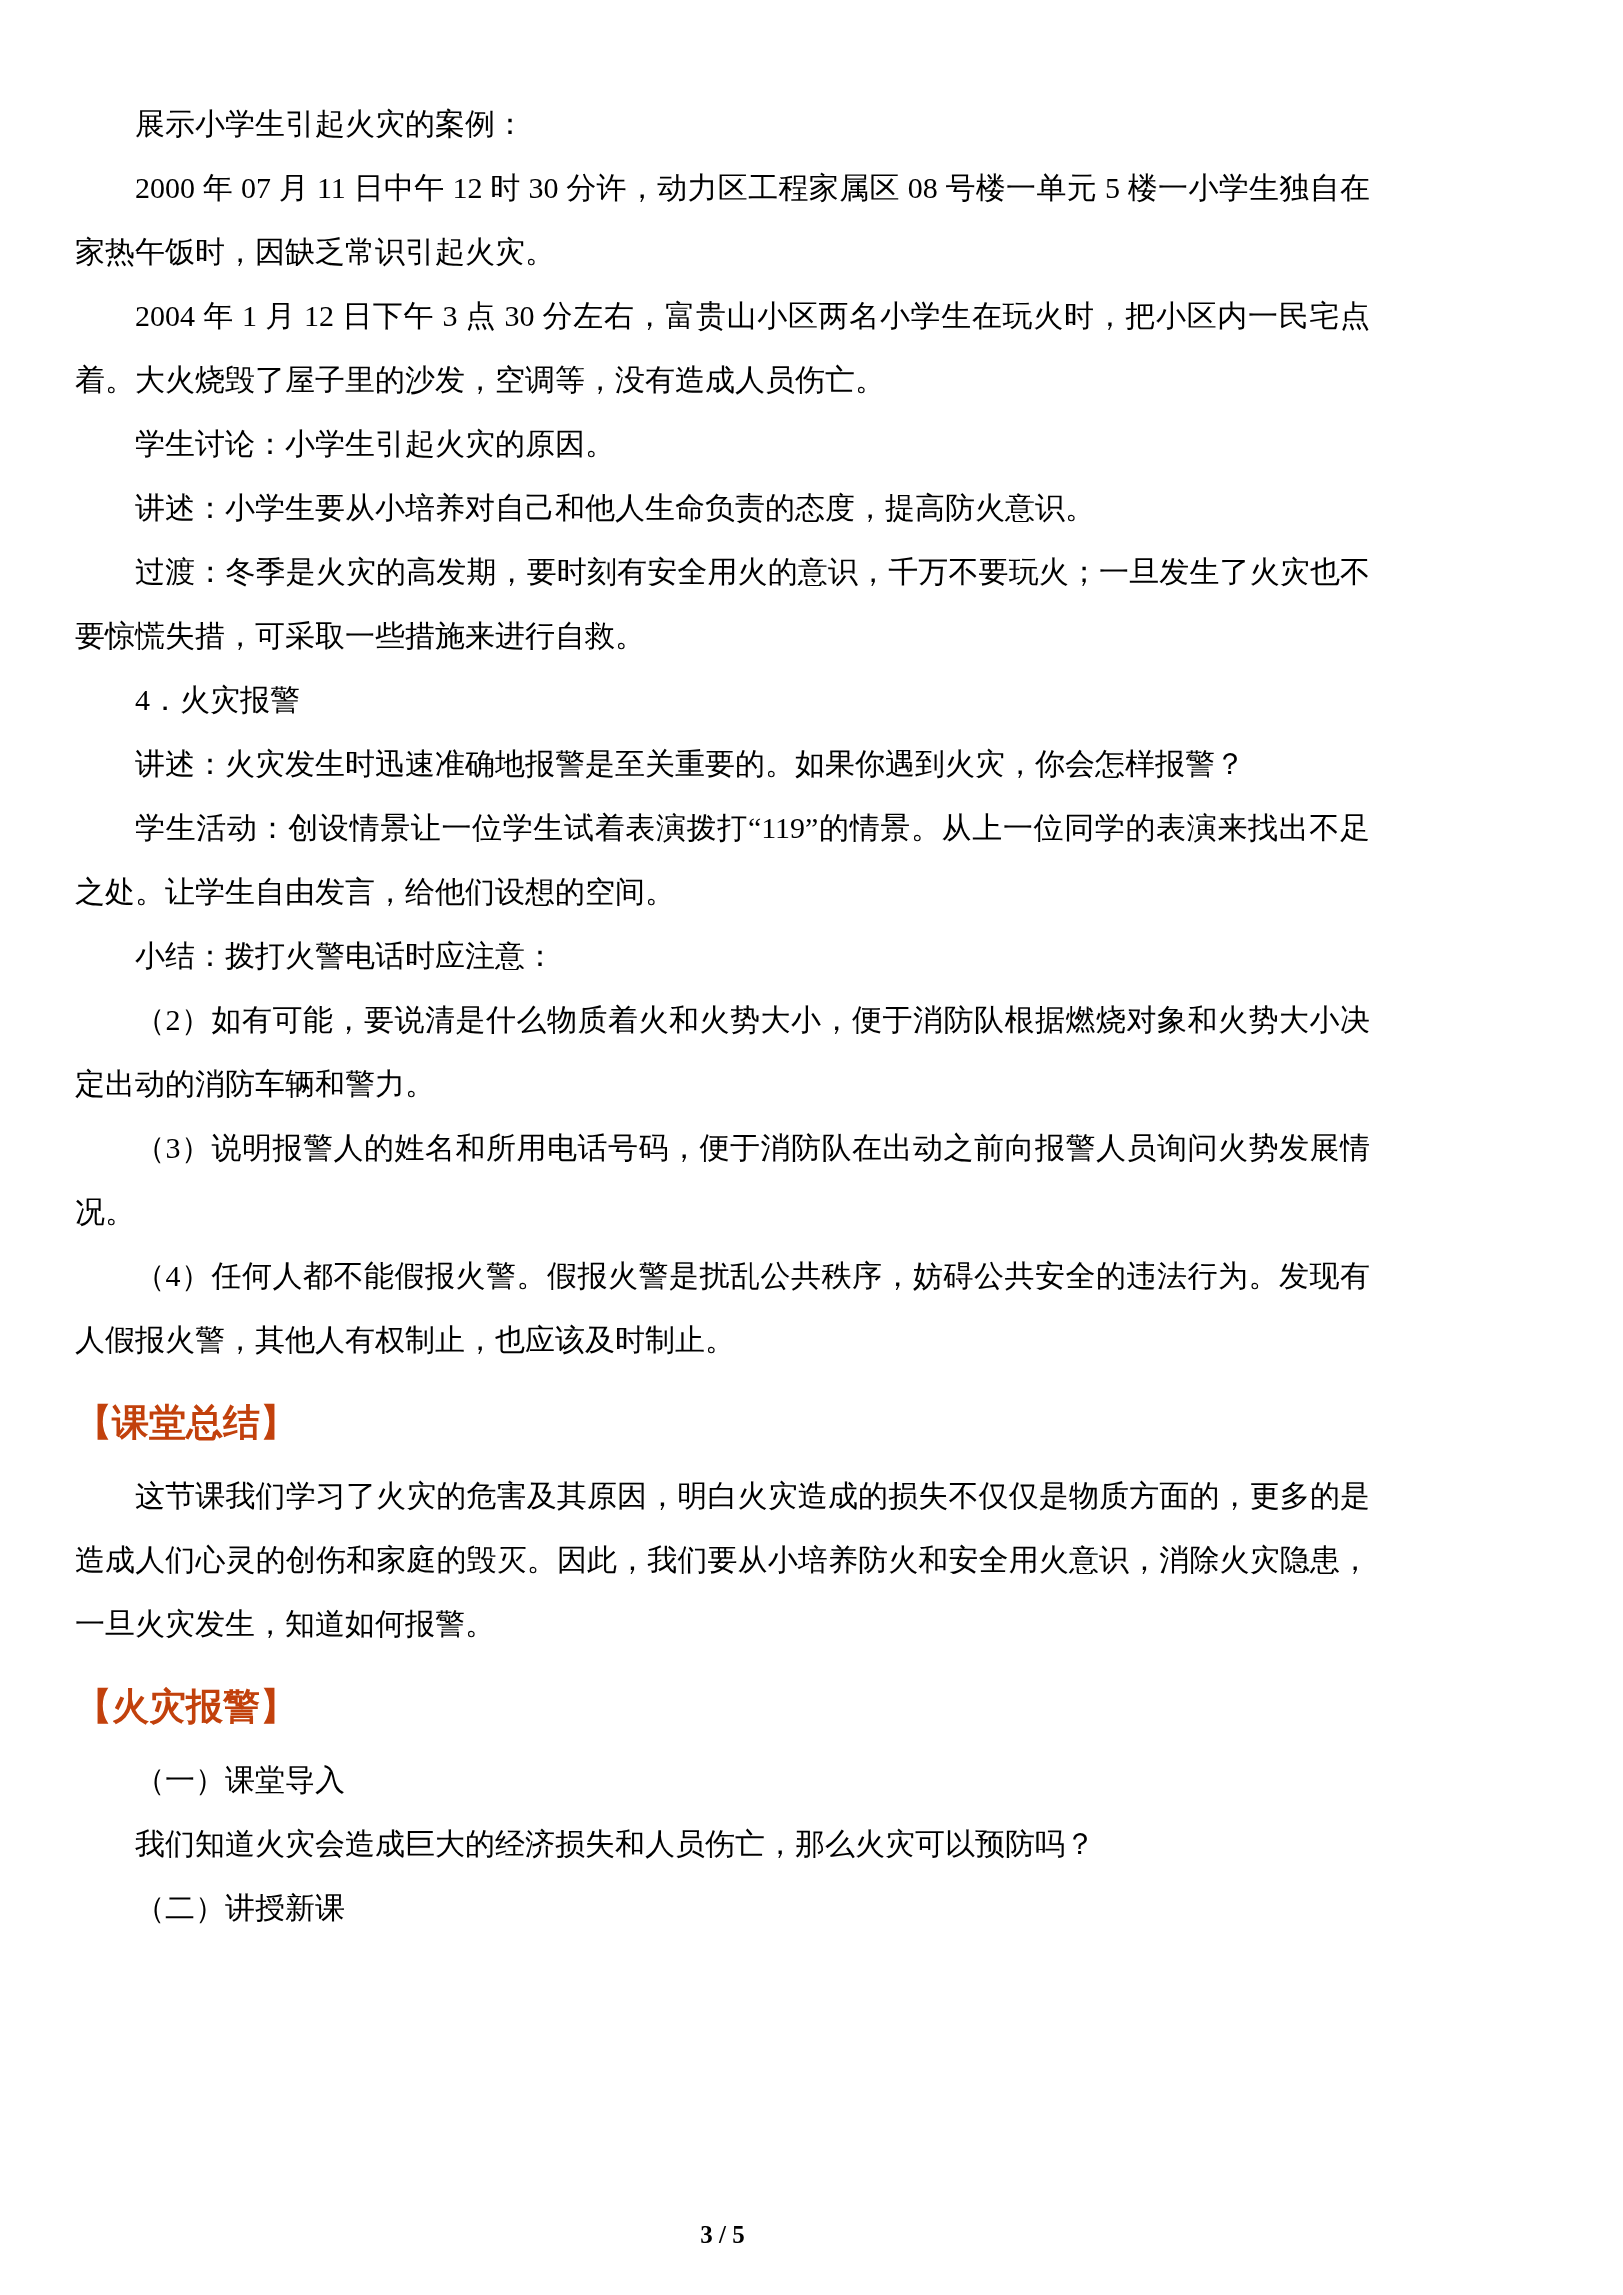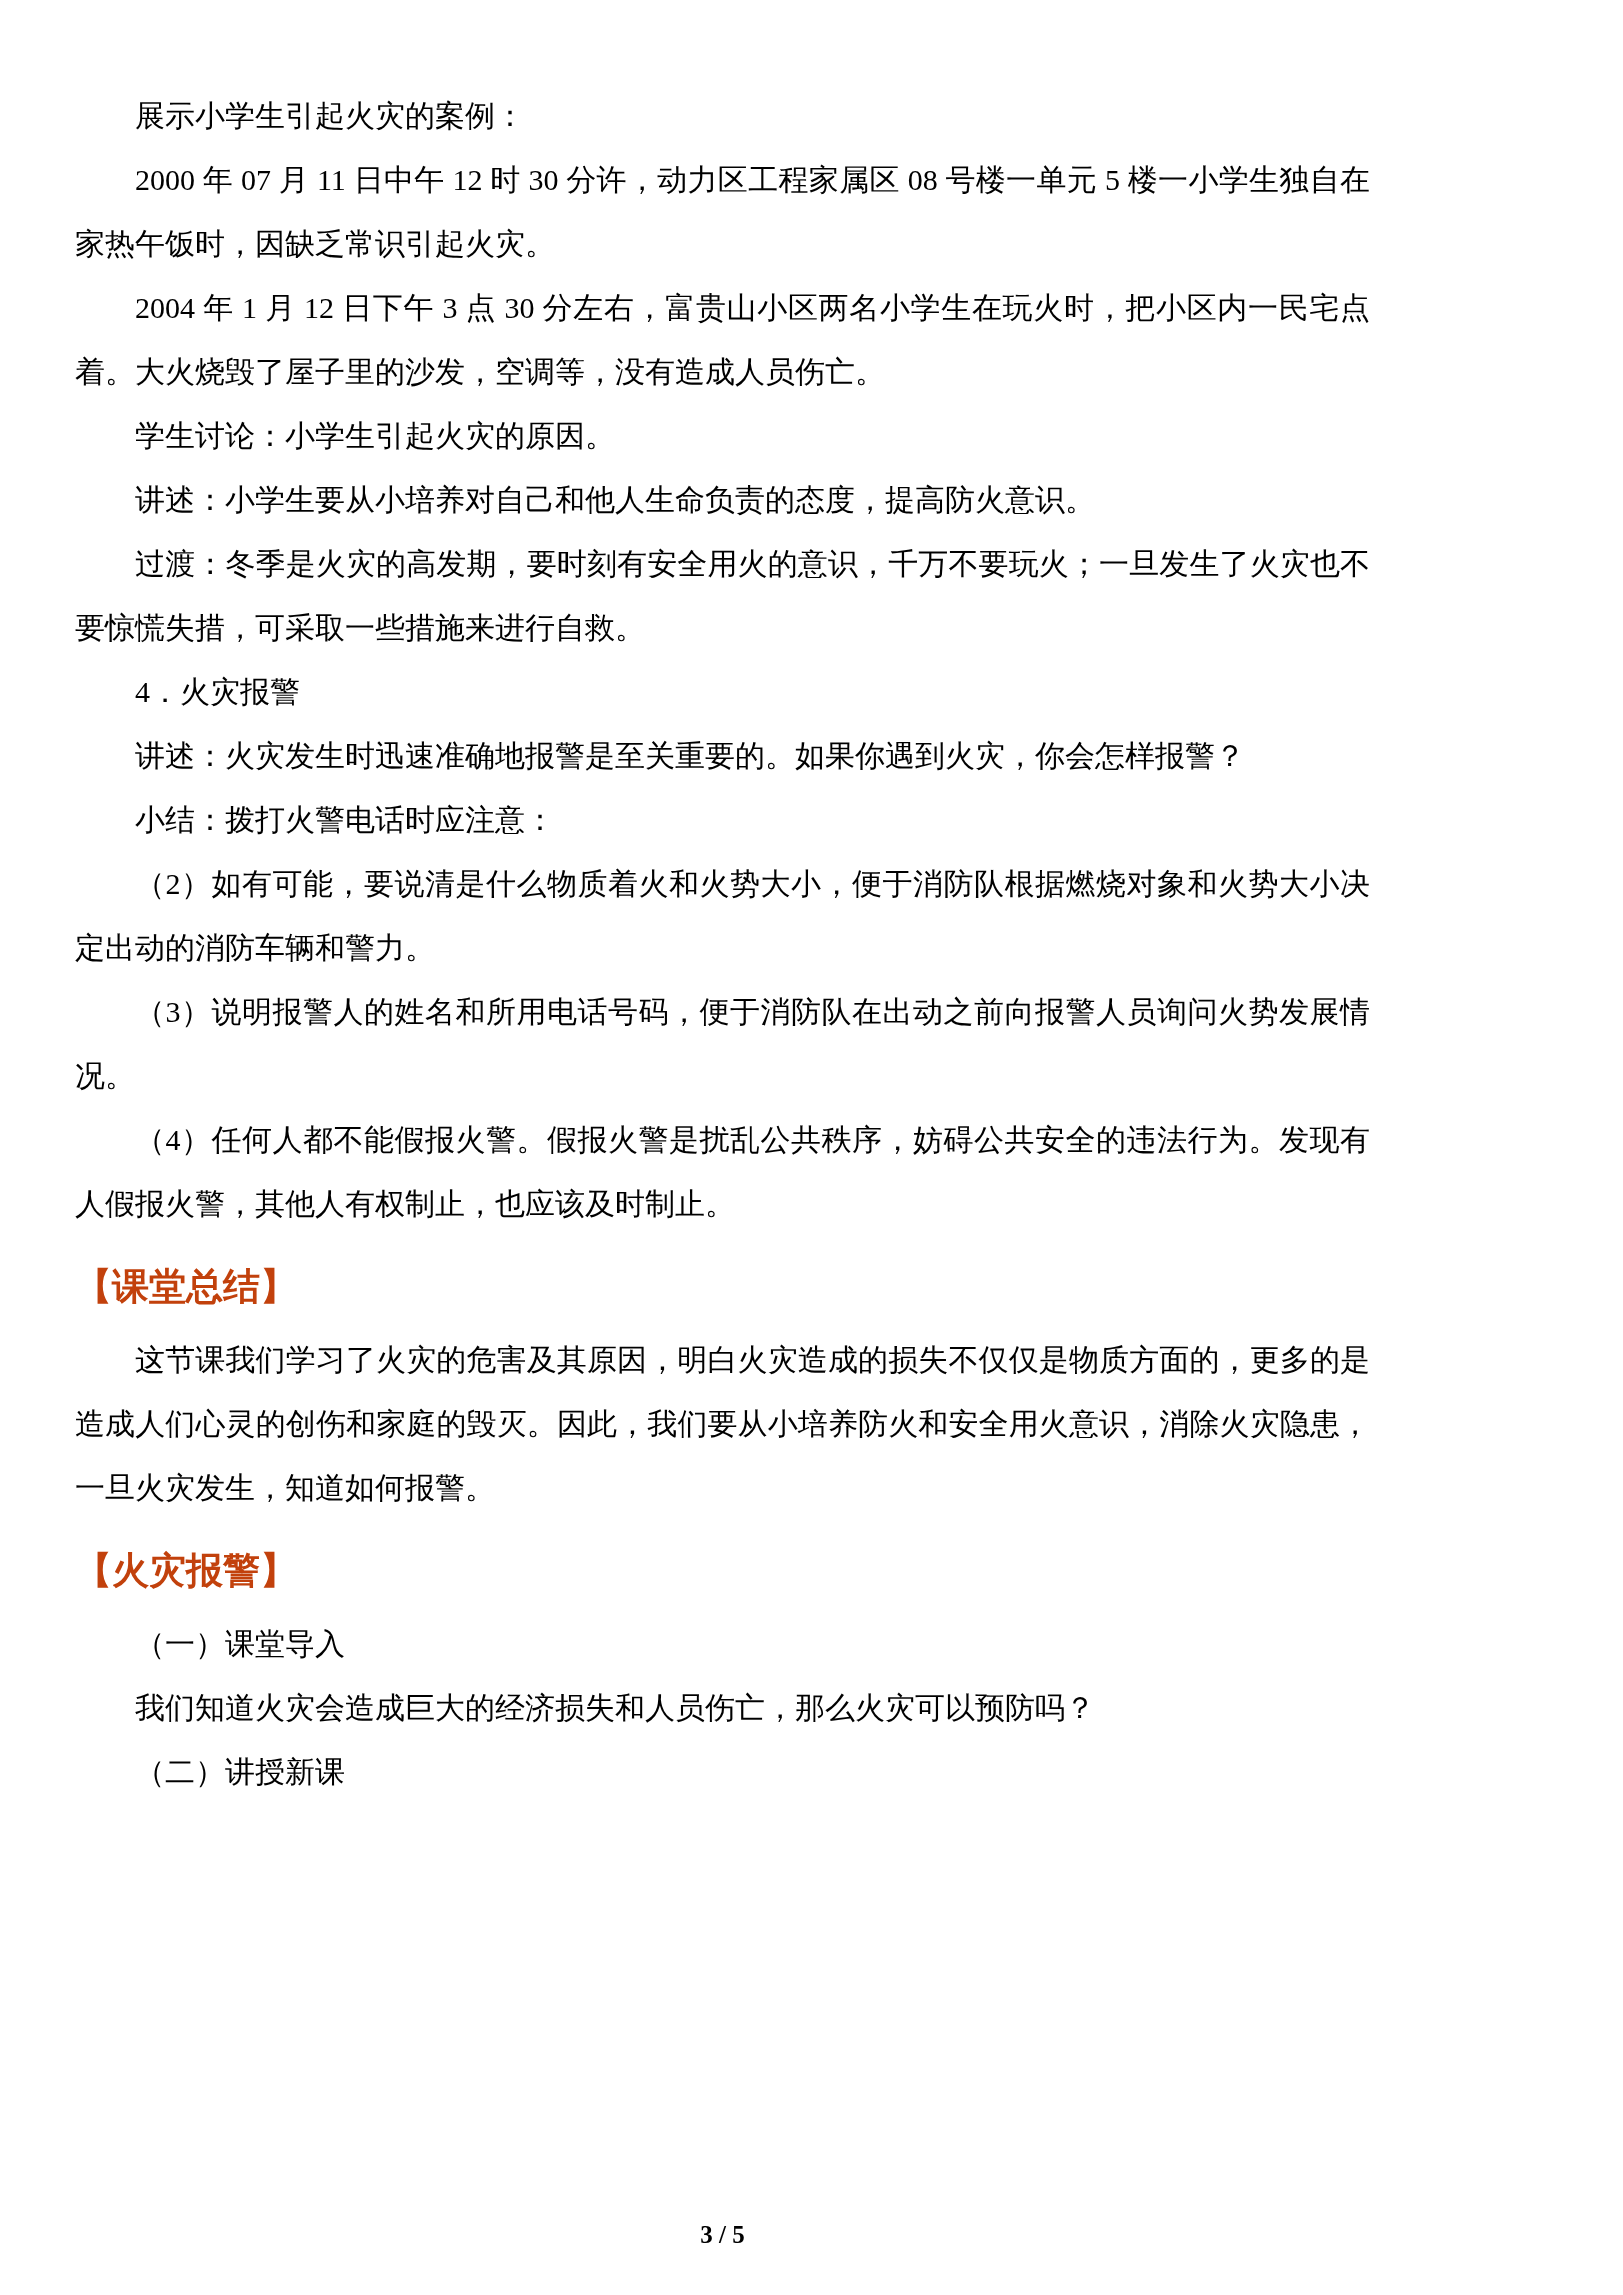--- a/index.html
+++ b/index.html
@@ -10,21 +10,21 @@
     width: 1623px;
     height: 2295px;
     background: #ffffff;
     color: #000000;
     font-family: "Liberation Serif", "DejaVu Serif", serif;
     overflow: hidden;
   }
 
   .content {
     position: absolute;
-    top: 84px;
+    top: 92px;
     left: 75px;
     width: 1295px;
   }
 
   .para {
     margin: 0;
     font-size: 30px;
     line-height: 64px;
     text-align: justify;
     text-indent: 2em;
@@ -57,20 +57,21 @@
 <div class="page">
   <div class="content">
     <p class="para">展示小学生引起火灾的案例：</p>
     <p class="para">2000 年 07 月 11 日中午 12 时 30 分许，动力区工程家属区 08 号楼一单元 5 楼一小学生独自在家热午饭时，因缺乏常识引起火灾。</p>
     <p class="para">2004 年 1 月 12 日下午 3 点 30 分左右，富贵山小区两名小学生在玩火时，把小区内一民宅点着。大火烧毁了屋子里的沙发，空调等，没有造成人员伤亡。</p>
     <p class="para">学生讨论：小学生引起火灾的原因。</p>
     <p class="para">讲述：小学生要从小培养对自己和他人生命负责的态度，提高防火意识。</p>
     <p class="para">过渡：冬季是火灾的高发期，要时刻有安全用火的意识，千万不要玩火；一旦发生了火灾也不要惊慌失措，可采取一些措施来进行自救。</p>
     <p class="para">4．火灾报警</p>
     <p class="para">讲述：火灾发生时迅速准确地报警是至关重要的。如果你遇到火灾，你会怎样报警？</p>
+    <p class="para">学生活动：创设情景让一位学生试着表演拨打“119”的情景。从上一位同学的表演来找出不足之处。让学生自由发言，给他们设想的空间。</p>
     <p class="para">小结：拨打火警电话时应注意：</p>
     <p class="para">（2）如有可能，要说清是什么物质着火和火势大小，便于消防队根据燃烧对象和火势大小决定出动的消防车辆和警力。</p>
     <p class="para">（3）说明报警人的姓名和所用电话号码，便于消防队在出动之前向报警人员询问火势发展情况。</p>
     <p class="para">（4）任何人都不能假报火警。假报火警是扰乱公共秩序，妨碍公共安全的违法行为。发现有人假报火警，其他人有权制止，也应该及时制止。</p>
     <h2 class="heading">【课堂总结】</h2>
     <p class="para">这节课我们学习了火灾的危害及其原因，明白火灾造成的损失不仅仅是物质方面的，更多的是造成人们心灵的创伤和家庭的毁灭。因此，我们要从小培养防火和安全用火意识，消除火灾隐患，一旦火灾发生，知道如何报警。</p>
     <h2 class="heading">【火灾报警】</h2>
     <p class="para">（一）课堂导入</p>
     <p class="para">我们知道火灾会造成巨大的经济损失和人员伤亡，那么火灾可以预防吗？</p>
     <p class="para">（二）讲授新课</p>

